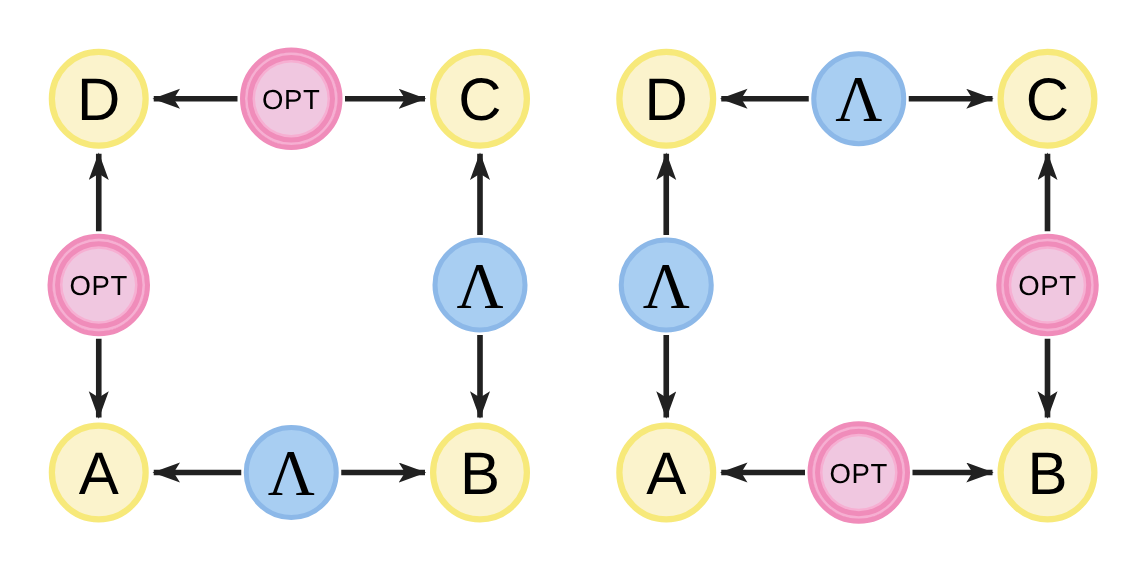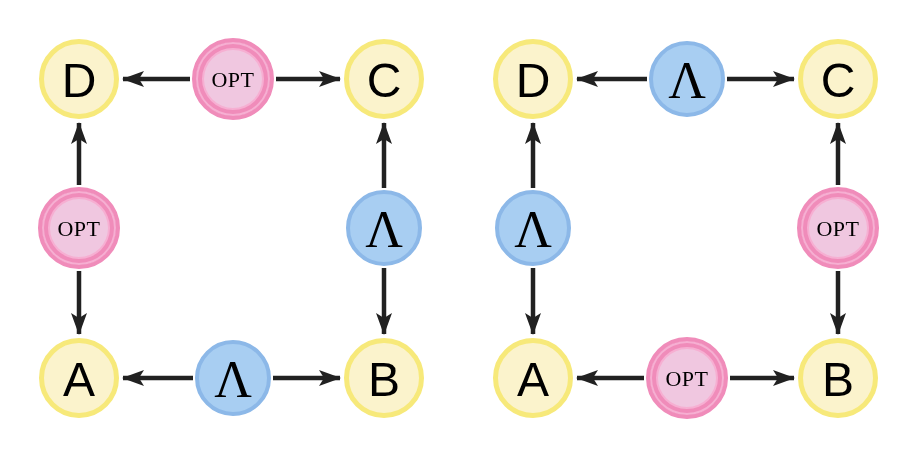--- a/index.html
+++ b/index.html
@@ -37,21 +37,20 @@
     border: 4px solid var(--blue-stroke, #8CB8E8);
   }
   .node.opt {
     width: 82px; height: 82px;
     background: var(--pink-fill, #F0C7E0);
     border: 4px solid var(--pink-stroke, #F08CBA);
     box-shadow:
       inset 0 0 0 2px var(--pink-inner-ring, #F6AFD2),
       inset 0 0 0 6px var(--pink-stroke, #F08CBA),
       inset 0 0 0 8px var(--pink-inner-ring, #F6AFD2);
-    font-family: Liberation Serif, serif;
   }
   .corner .lbl {
     font-size: 48px; line-height: 1;
     transform: translateY(2px);
   }
   .lambda .lbl {
     font-family: "Liberation Serif", serif;
     font-size: 52px; line-height: 1;
     transform: translateY(2px);
   }

